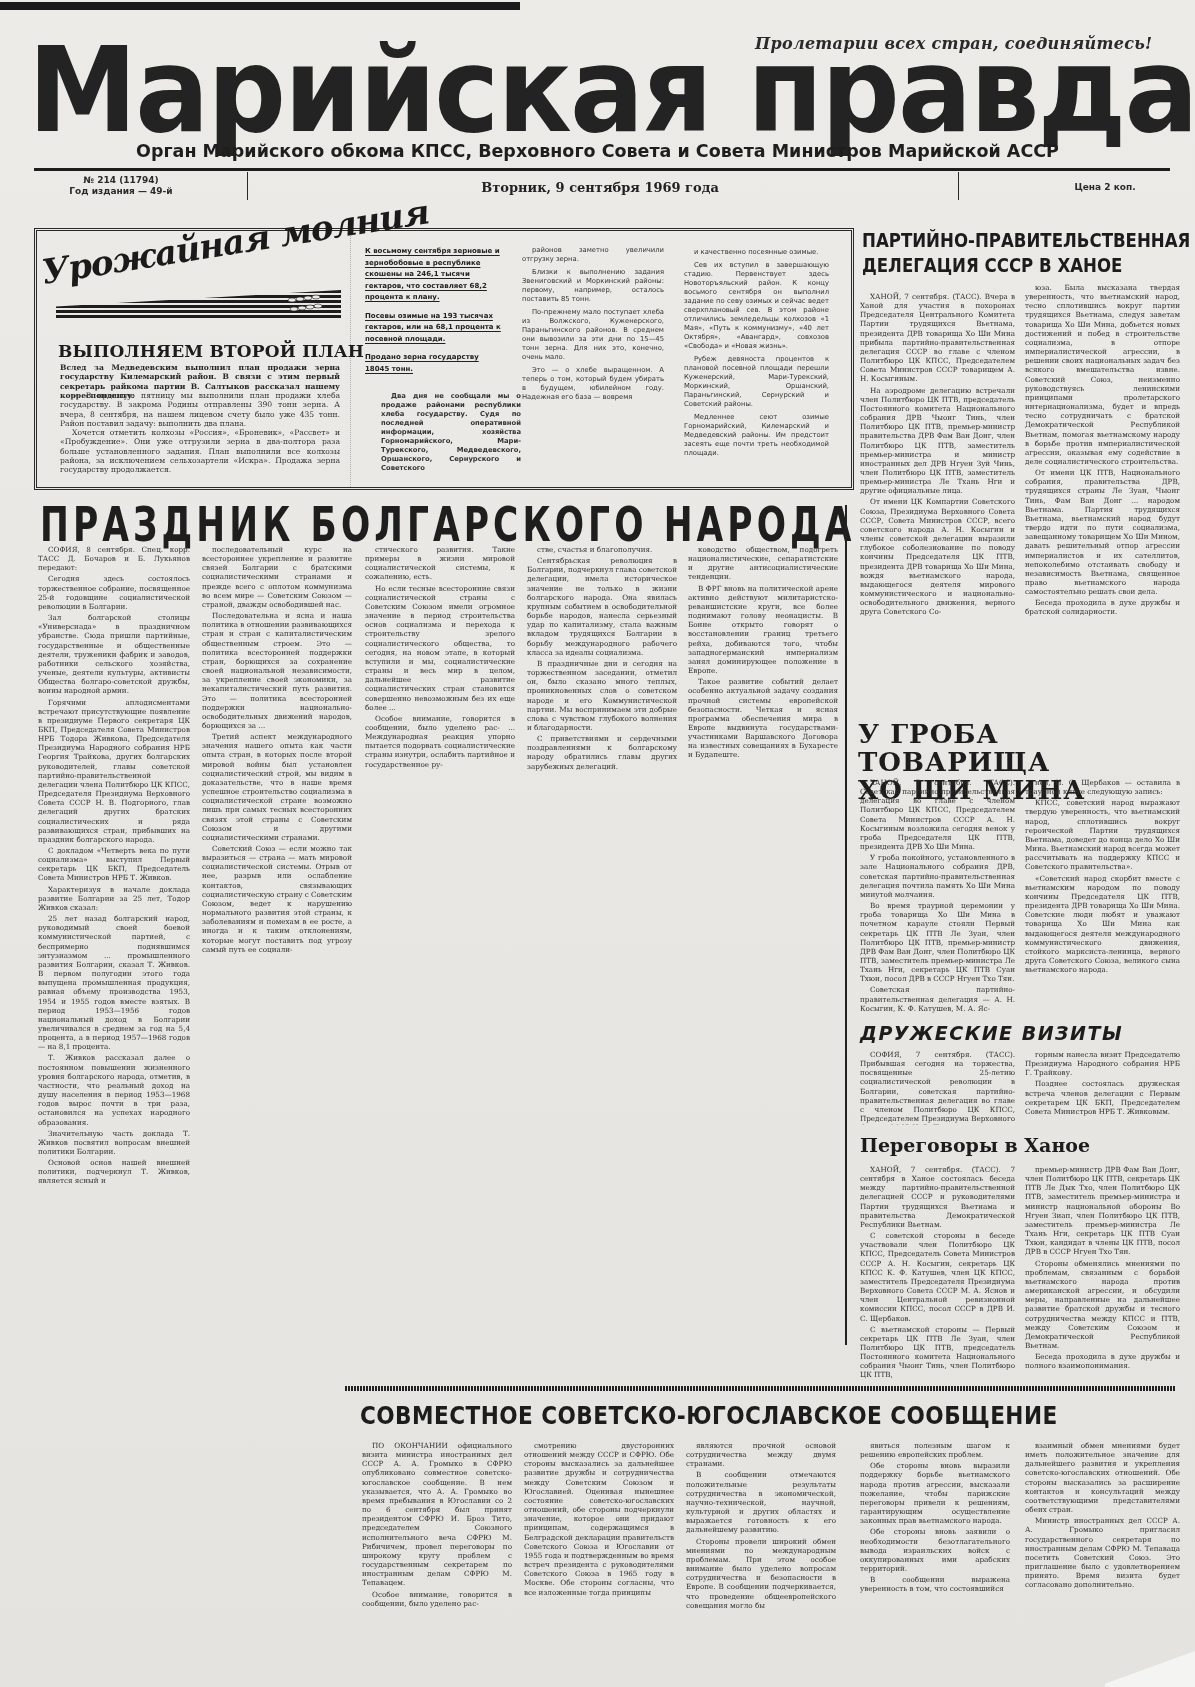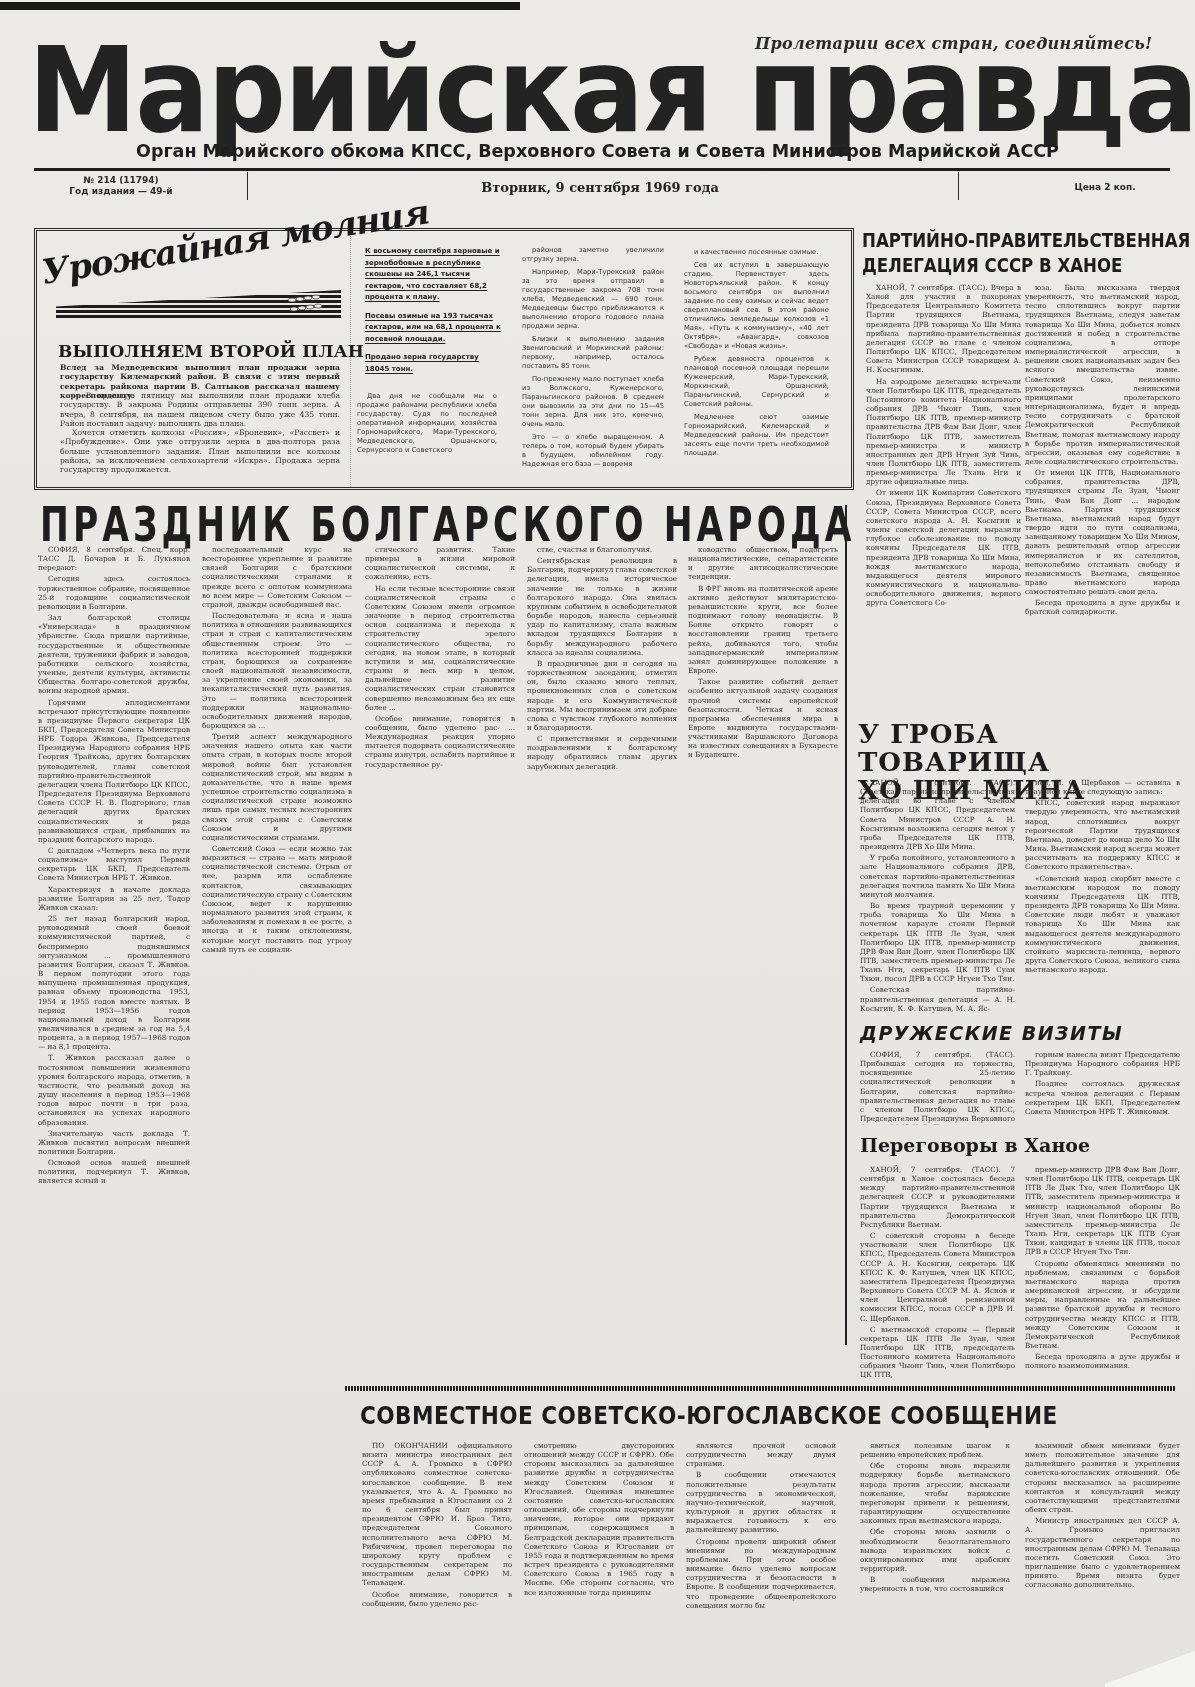--- a/index.html
+++ b/index.html
@@ -129,26 +129,25 @@
   <div class="harvest-body">
     <p>— В прошлую пятницу мы выполнили план продажи хлеба государству. В закрома Родины отправлены 390 тонн зерна. А вчера, 8 сентября, на нашем лицевом счету было уже 435 тонн. Район поставил задачу: выполнить два плана.</p>
     <p>Хочется отметить колхозы «Россия», «Броневик», «Рассвет» и «Пробуждение». Они уже отгрузили зерна в два-полтора раза больше установленного задания. План выполнили все колхозы района, за исключением сельхозартели «Искра». Продажа зерна государству продолжается.</p>
   </div>
 
   <div class="stats">
     <p>К восьмому сентября зерновые и зернобобовые в республике скошены на 246,1 тысячи гектаров, что составляет 68,2 процента к плану.</p>
     <p>Посевы озимые на 193 тысячах гектаров, или на 68,1 процента к посевной площади.</p>
     <p>Продано зерна государству 18045 тонн.</p>
   </div>
-  <div class="small-col" style="left:357px; top:392px; width:140px;">
+  <div class="small-col" style="left:381px; top:392px; width:140px;font-weight:bold;">
     <p>Два дня не сообщали мы о продаже районами республики хлеба государству. Судя по последней оперативной информации, хозяйства Горномарийского, Мари-Турекского, Медведевского, Оршанского, Сернурского и Советского</p>
   </div>
   <div class="small-col" style="left:522px; top:246px; width:142px;">
     <p>районов заметно увеличили отгрузку зерна.</p>
-    <p>Например, Мари-Турекский район за это время отправил в государственные закрома 708 тонн хлеба, Медведевский — 690 тонн. Медведевцы быстро приближаются к выполнению второго годового плана продажи зерна.</p>
     <p>Близки к выполнению задания Звениговский и Моркинский районы: первому, например, осталось поставить 85 тонн.</p>
     <p>По-прежнему мало поступает хлеба из Волжского, Куженерского, Параньгинского районов. В среднем они вывозили за эти дни по 15—45 тонн зерна. Для них это, конечно, очень мало.</p>
     <p>Это — о хлебе выращенном. А теперь о том, который будем убирать в будущем, юбилейном году. Надежная его база — вовремя</p>
   </div>
   <div class="small-col" style="left:684px; top:248px; width:145px;">
     <p>и качественно посеянные озимые.</p>
     <p>Сев их вступил в завершающую стадию. Первенствует здесь Новоторъяльский район. К концу восьмого сентября он выполнил задание по севу озимых и сейчас ведет сверхплановый сев. В этом районе отличились земледельцы колхозов «1 Мая», «Путь к коммунизму», «40 лет Октября», «Авангард», совхозов «Свобода» и «Новая жизнь».</p>
     <p>Рубеж девяноста процентов к плановой посевной площади перешли Куженерский, Мари-Турекский, Моркинский, Оршанский, Параньгинский, Сернурский и Советский районы.</p>
     <p>Медленнее сеют озимые Горномарийский, Килемарский и Медведевский районы. Им предстоит засеять еще почти треть необходимой площади.</p>
   </div>
@@ -189,21 +188,21 @@
     <p>В ФРГ вновь на политической арене активно действуют милитаристско-реваншистские круги, все более поднимают голову неонацисты. В Бонне открыто говорят о восстановлении границ третьего рейха, добиваются того, чтобы западногерманский империализм занял доминирующее положение в Европе.</p>
     <p>Такое развитие событий делает особенно актуальной задачу создания прочной системы европейской безопасности. Четкая и ясная программа обеспечения мира в Европе выдвинута государствами-участниками Варшавского Договора на известных совещаниях в Бухаресте и Будапеште.</p>
   </div>
 
   <div class="right-vline"></div>
 
   <div class="rh1">
     <div>ПАРТИЙНО-ПРАВИТЕЛЬСТВЕННАЯ</div>
     <div>ДЕЛЕГАЦИЯ СССР В ХАНОЕ</div>
   </div>
-  <div class="col" style="left:860px; top:283px; width:155px; height:432px;margin-left:6px;">
+  <div class="col" style="left:860px; top:292px; width:155px; height:432px;">
     <p>ХАНОЙ, 7 сентября. (ТАСС). Вчера в Ханой для участия в похоронах Председателя Центрального Комитета Партии трудящихся Вьетнама, президента ДРВ товарища Хо Ши Мина прибыла партийно-правительственная делегация СССР во главе с членом Политбюро ЦК КПСС, Председателем Совета Министров СССР товарищем А. Н. Косыгиным.</p>
     <p>На аэродроме делегацию встречали член Политбюро ЦК ПТВ, председатель Постоянного комитета Национального собрания ДРВ Чыонг Тинь, член Политбюро ЦК ПТВ, премьер-министр правительства ДРВ Фам Ван Донг, член Политбюро ЦК ПТВ, заместитель премьер-министра и министр иностранных дел ДРВ Нгуен Зуй Чинь, член Политбюро ЦК ПТВ, заместитель премьер-министра Ле Тхань Нги и другие официальные лица.</p>
     <p>От имени ЦК Компартии Советского Союза, Президиума Верховного Совета СССР, Совета Министров СССР, всего советского народа А. Н. Косыгин и члены советской делегации выразили глубокое соболезнование по поводу кончины Председателя ЦК ПТВ, президента ДРВ товарища Хо Ши Мина, вождя вьетнамского народа, выдающегося деятеля мирового коммунистического и национально-освободительного движения, верного друга Советского Со-</p>
   </div>
   <div class="col" style="left:1025px; top:283px; width:155px; height:432px;">
     <p>юза. Была высказана твердая уверенность, что вьетнамский народ, тесно сплотившись вокруг партии трудящихся Вьетнама, следуя заветам товарища Хо Ши Мина, добьется новых достижений и побед в строительстве социализма, в отпоре империалистической агрессии, в решении своих национальных задач без всякого вмешательства извне. Советский Союз, неизменно руководствуясь ленинскими принципами пролетарского интернационализма, будет и впредь тесно сотрудничать с братской Демократической Республикой Вьетнам, помогая вьетнамскому народу в борьбе против империалистической агрессии, оказывая ему содействие в деле социалистического строительства.</p>
     <p>От имени ЦК ПТВ, Национального собрания, правительства ДРВ, трудящихся страны Ле Зуан, Чыонг Тинь, Фам Ван Донг ... народом Вьетнама. Партия трудящихся Вьетнама, вьетнамский народ будут твердо идти по пути социализма, завещанному товарищем Хо Ши Мином, давать решительный отпор агрессии империалистов и их сателлитов, непоколебимо отстаивать свободу и независимость Вьетнама, священное право вьетнамского народа самостоятельно решать свои дела.</p>
     <p>Беседа проходила в духе дружбы и братской солидарности.</p>
   </div>
 

